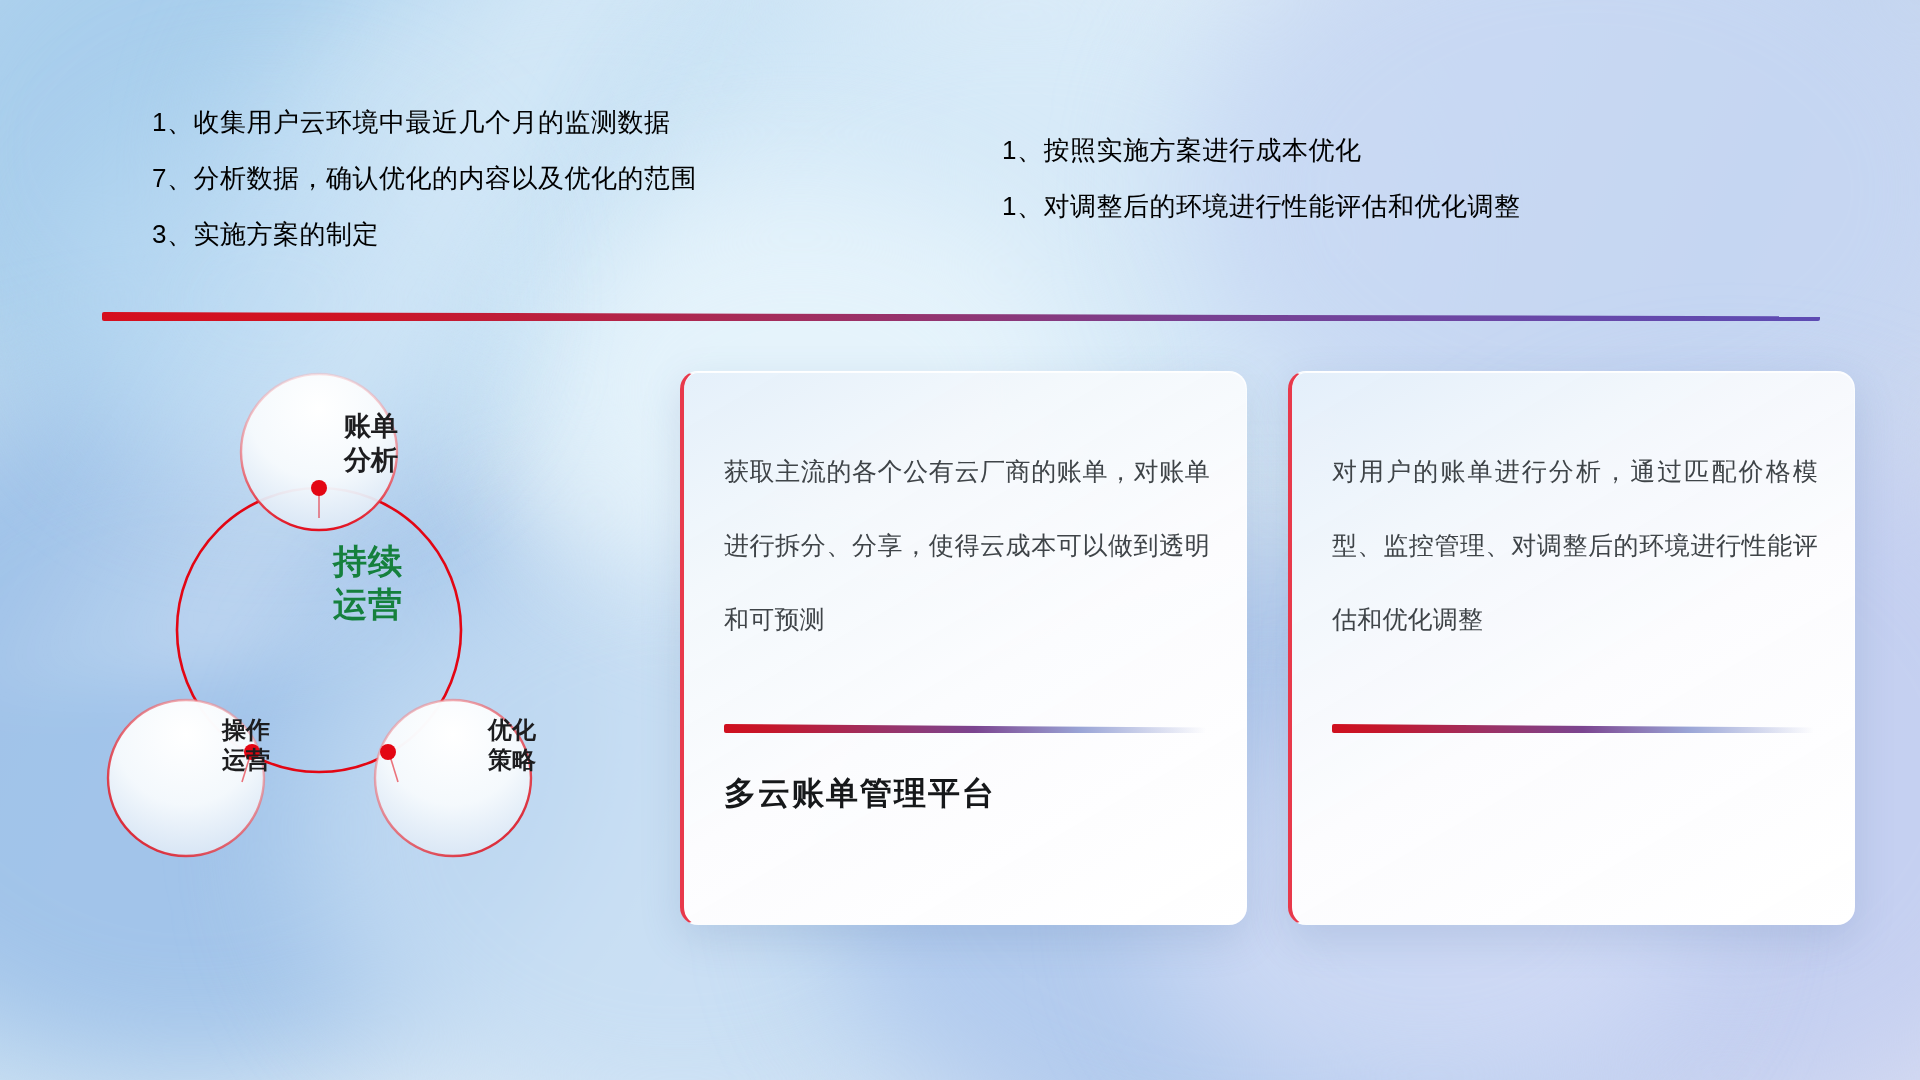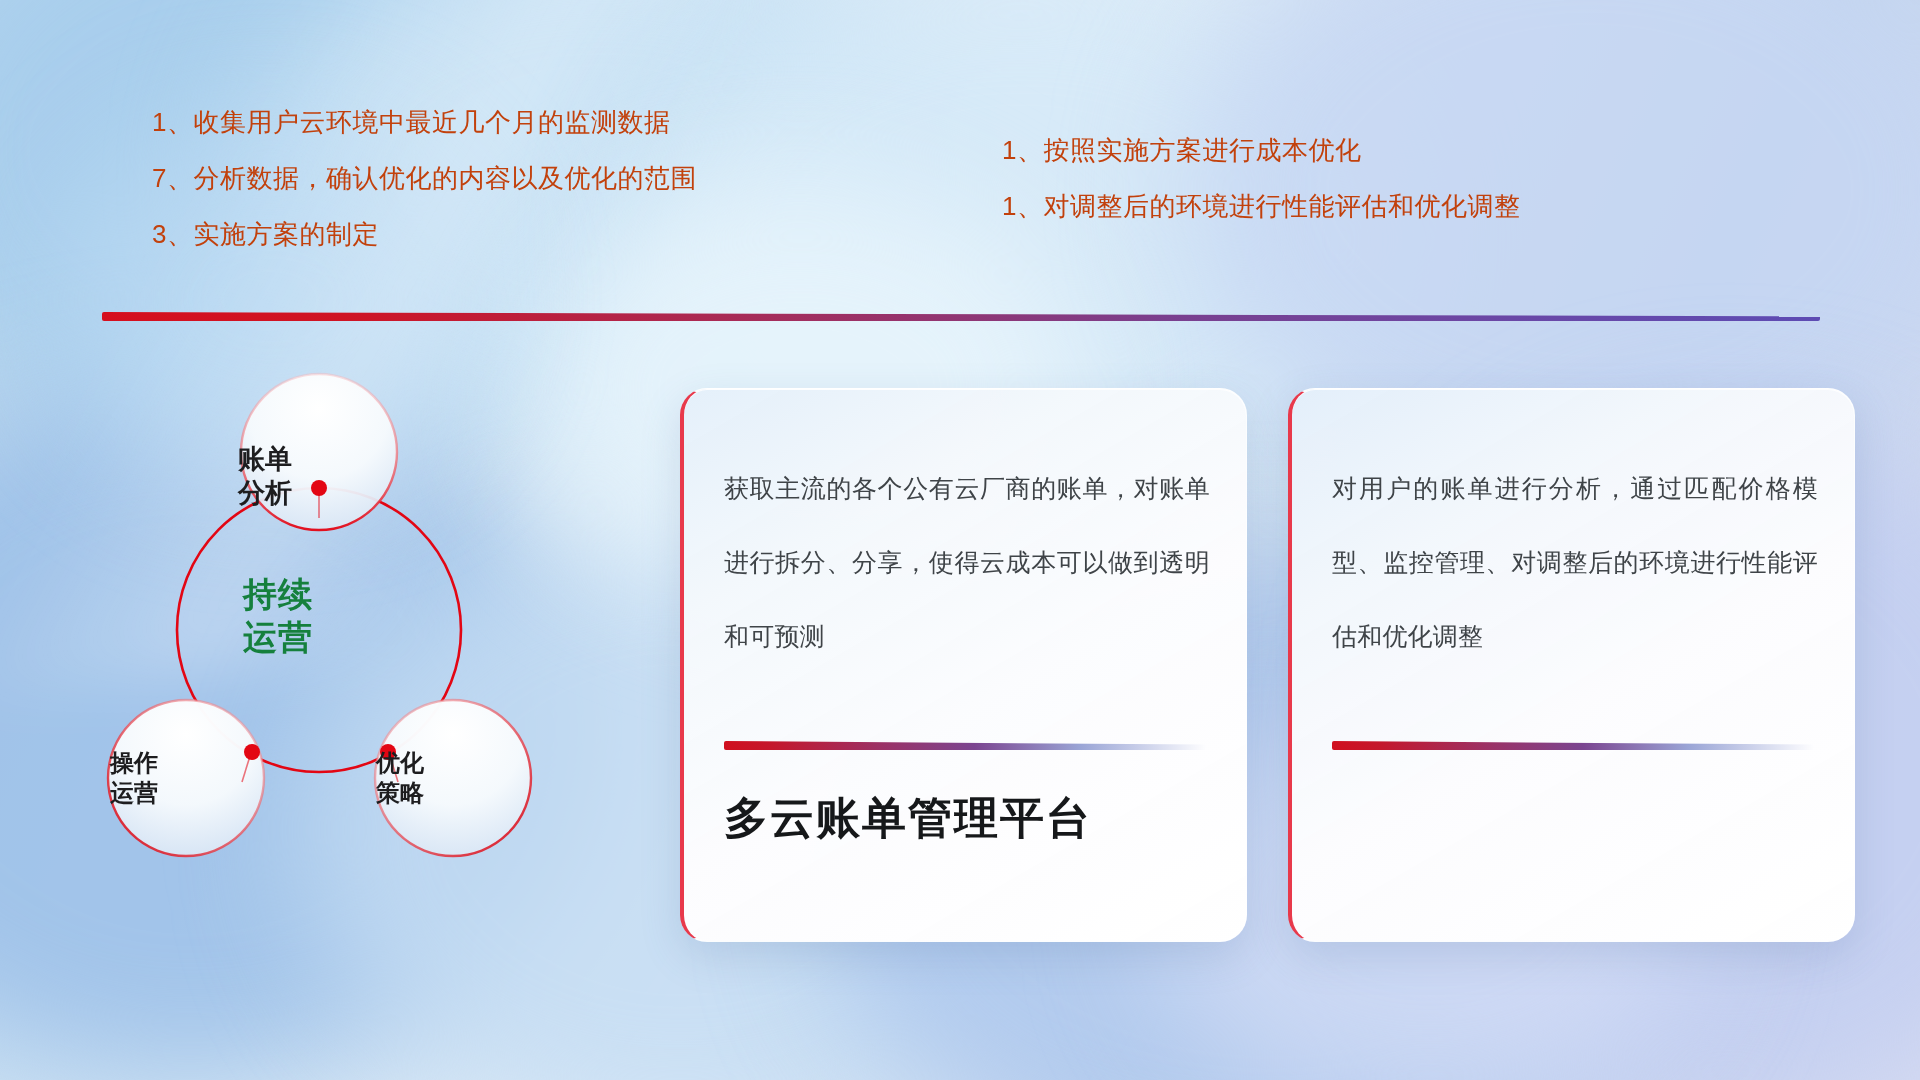--- a/index.html
+++ b/index.html
@@ -34,75 +34,75 @@
     background:linear-gradient(125deg,rgba(255,255,255,0) 35%,rgba(255,255,255,.28) 48%,rgba(255,255,255,0) 58%);
     transform:rotate(-6deg);filter:blur(28px);
   }
 
   
   .bullets{position:absolute;left:0;top:0;width:1920px;}
   .col{position:absolute;}
   .col-left{left:152px;top:94px;}
   .col-right{left:1002px;top:122px;}
   .bline{
-    color:#c2410c;font-size:26px;line-height:56px;white-space:nowrap;
+    color:#000000;font-size:26px;line-height:56px;white-space:nowrap;
     letter-spacing:.5px;
   }
 
   
   .divider{
     position:absolute;left:102px;top:312px;width:1718px;height:9px;
   }
   .divider .d-in{
     width:100%;height:100%;
     background:linear-gradient(90deg,#d50f1e 0%,#cf1424 14%,#a62c59 38%,#7a3f8e 62%,#6a47a6 82%,#5d4bb3 100%);
     clip-path:polygon(0 0,100% 48%,100% 100%,0 100%);
     border-radius:2px;
   }
 
   
   .venn{position:absolute;left:88px;top:340px;width:470px;height:600px;}
   .venn svg{position:absolute;left:0;top:0;}
   .vlabel{
-    position:absolute;text-align:left;color:#1d1d1f;font-weight:700;
-    line-height:1.25;white-space:nowrap;margin-top:33px;
+    position:absolute;text-align:right;color:#1d1d1f;font-weight:700;
+    line-height:1.25;white-space:nowrap;
   }
   .vl-top{left:150px;top:70px;width:160px;font-size:27px;}
   .vl-bl{left:22px;top:375px;width:160px;font-size:24px;}
   .vl-br{left:288px;top:375px;width:160px;font-size:24px;}
   .vl-center{
     left:155px;top:200px;width:160px;font-size:34px;color:#15803d;font-weight:800;
     letter-spacing:1px;
   }
 
   
   .card{
-    position:absolute;top:388px;width:562px;height:552px;
-    border-radius:27px;
+    position:absolute;top:371px;width:562px;height:552px;
+    border-radius:18px;
     border:1px solid rgba(255,255,255,.85);
     border-left:4px solid #e8394b;
     background:linear-gradient(150deg,rgba(228,239,250,.96) 0%,rgba(244,248,252,.97) 26%,rgba(252,252,254,.99) 55%,rgba(255,255,255,1) 100%);
     box-shadow:0 14px 40px rgba(80,110,160,.18), inset 0 1px 0 rgba(255,255,255,.9);
     overflow:hidden;
   }
   .card-1{left:680px;}
   .card-2{left:1288px;}
   .card-body{
     position:absolute;left:40px;right:36px;top:62px;
     color:#3f4448;font-size:25px;line-height:74px;
     letter-spacing:.2px;text-align:justify;
   }
   .card-rule{
     position:absolute;left:40px;right:40px;top:352px;height:9px;border-radius:2px;
     background:linear-gradient(90deg,#d0101f 0%,#c4172c 10%,#9c3164 32%,#7b4590 52%,#9aa5d6 74%,rgba(200,210,235,0) 100%);
     clip-path:polygon(0 0,100% 40%,100% 100%,0 100%);
   }
   .card-title{
     position:absolute;left:40px;right:20px;top:400px;
-    font-size:44px;font-weight:800;color:#16181a;letter-spacing:2px;
+    font-size:32px;font-weight:800;color:#16181a;letter-spacing:2px;
   }
 </style>
 </head>
 <body>
 
 <div class="stage">
 
   <div class="bg-base"></div>
   <div class="bloom b1"></div>
   <div class="bloom b2"></div>

